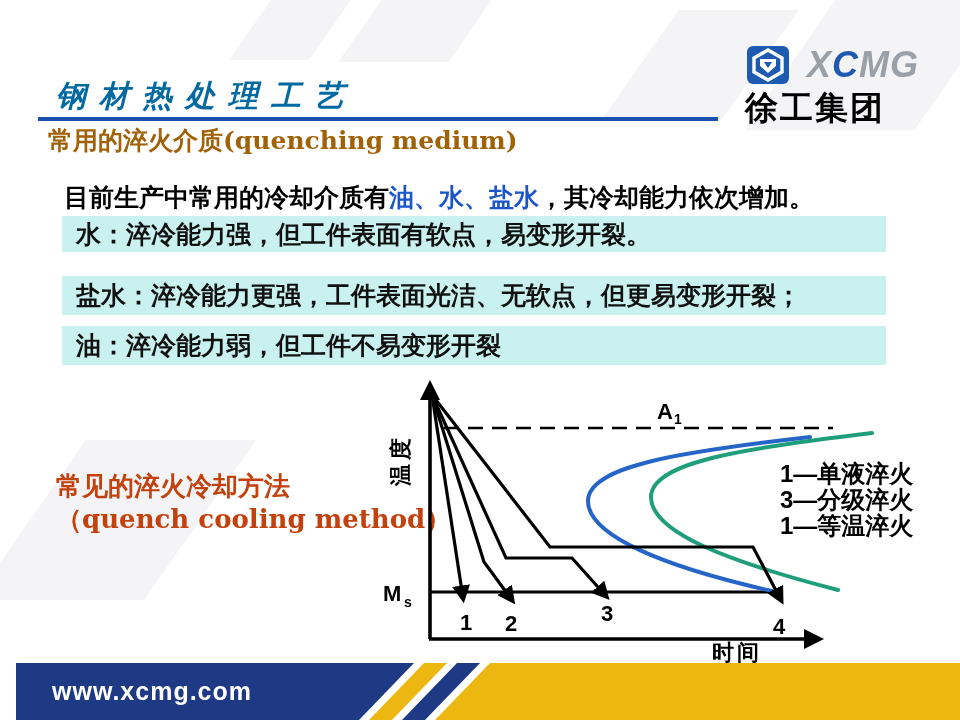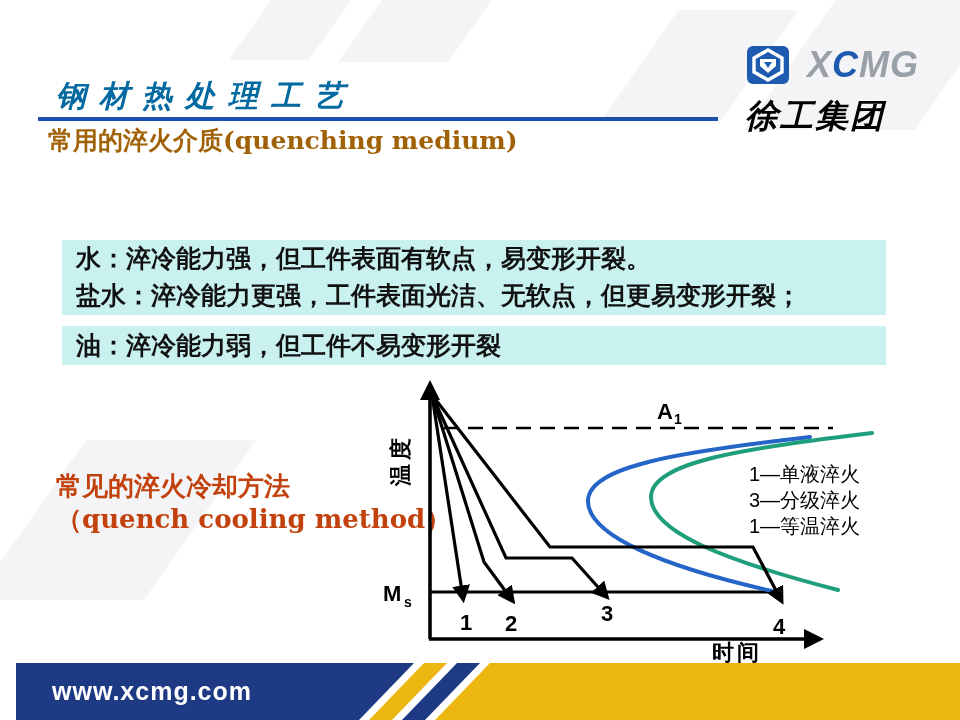--- a/index.html
+++ b/index.html
@@ -8,38 +8,38 @@
   .wm{position:absolute;background:#f4f4f7;transform:skewX(-35deg);}
   
   .title{position:absolute;left:56px;top:76px;font-family:"DejaVu Serif",serif;
          font-size:30px;font-weight:700;font-style:italic;letter-spacing:13px;color:#0369a1;}
   .title-rule{position:absolute;left:38px;top:117px;width:680px;height:4px;background:#1b4fae;}
   .logo{position:absolute;left:745px;top:44px;width:190px;}
   .logo-row{display:flex;align-items:center;}
   .brand{font-size:36px;font-weight:900;font-style:italic;letter-spacing:1px;margin-left:16px;
          font-family:"Liberation Sans",sans-serif;}
   .brand .gray{color:#9aa0a8;} .brand .blue{color:#1d5ab0;}
-  .company{font-size:33px;font-weight:900;color:#000;letter-spacing:2px;margin-top:8px;
-           font-family:"Liberation Sans",sans-serif;font-style:italic;}
+  .company{font-size:33px;font-weight:900;color:#000;letter-spacing:2px;margin-top:0;
+           font-family:"Liberation Sans",sans-serif;}
   
   .subtitle{position:absolute;left:48px;top:124px;font-size:25px;font-weight:700;
             font-family:"DejaVu Serif",serif;color:#a16207;}
   .intro{position:absolute;left:64px;top:181px;font-size:25px;font-weight:700;
          font-family:"DejaVu Serif",serif;color:#000;white-space:nowrap;}
   .intro .hl{color:#1a56c8;}
   .mbox{position:absolute;left:62px;width:824px;background:#c8f1ef;display:flex;align-items:center;
         font-size:25px;font-weight:700;padding-left:14px;box-sizing:border-box;white-space:nowrap;}
-  .mbox1{top:240px;height:36px;} .mbox2{top:276px;height:39px;} .mbox3{top:326px;height:39px;}
+  .mbox1{top:216px;height:36px;} .mbox2{top:276px;height:39px;} .mbox3{top:326px;height:39px;}
   .method{position:absolute;left:56px;top:470px;font-size:26px;font-weight:700;
           font-family:"DejaVu Serif",serif;line-height:33px;color:#c2410c;}
   
   .chart-svg{position:absolute;left:0;top:0;width:960px;height:720px;}
   .axlbl{font-size:22px;font-weight:700;font-family:"Liberation Sans",sans-serif;fill:#000;}
   .axsub{font-size:14px;font-weight:700;fill:#000;}
-  .legend{position:absolute;left:749px;top:461px;font-size:20px;font-weight:400;
+  .legend{position:absolute;left:780px;top:461px;font-size:24px;font-weight:700;
           line-height:26px;color:#000;white-space:nowrap;}
   
   .footer{position:absolute;left:16px;top:663px;width:960px;height:57px;background:#ffffff;}
   .f-el{position:absolute;top:0;width:960px;height:57px;}
   .f-blue{background:#1e3a85;clip-path:polygon(0 0,398px 0,343px 57px,0 57px);}
   .f-stripe-y{background:#edb712;clip-path:polygon(408px 0,431px 0,376px 57px,353px 57px);}
   .f-stripe-b{background:#1e3a85;clip-path:polygon(441px 0,464px 0,409px 57px,386px 57px);}
   .f-yellow{background:#edb712;clip-path:polygon(474px 0,960px 0,960px 57px,419px 57px);}
   .f-url{position:absolute;left:36px;top:14px;font-size:25px;font-weight:900;color:#ffffff;
          letter-spacing:1px;font-family:"Liberation Sans",sans-serif;}
@@ -66,20 +66,21 @@
         <path d="M15 15 L31 15 L31 22 L23 29 L15 22 Z" fill="#ffffff"></path>
         <path d="M19 18 L27 18 L23 24 Z" fill="#1d5ab0"></path>
       </svg>
       <span class="brand"><span class="gray">X</span><span class="blue">C</span><span class="gray">MG</span></span>
     </div>
     <div class="company">徐工集团</div>
   </div>
 
   <div class="subtitle">常用的淬火介质(quenching medium)</div>
 
+  <div class="intro"><span>目前生产中常用的冷却介质有</span><span class="hl">油、水、盐水</span><span>，其冷却能力依次增加。</span></div>
 
   <div class="mbox mbox1">水：淬冷能力强，但工件表面有软点，易变形开裂。</div>
   <div class="mbox mbox3">油：淬冷能力弱，但工件不易变形开裂</div>
   <div class="mbox mbox2">盐水：淬冷能力更强，工件表面光洁、无软点，但更易变形开裂；</div>
 
   <div class="method">
     <div>常见的淬火冷却方法</div>
     <div>（quench cooling method）</div>
   </div>
 

